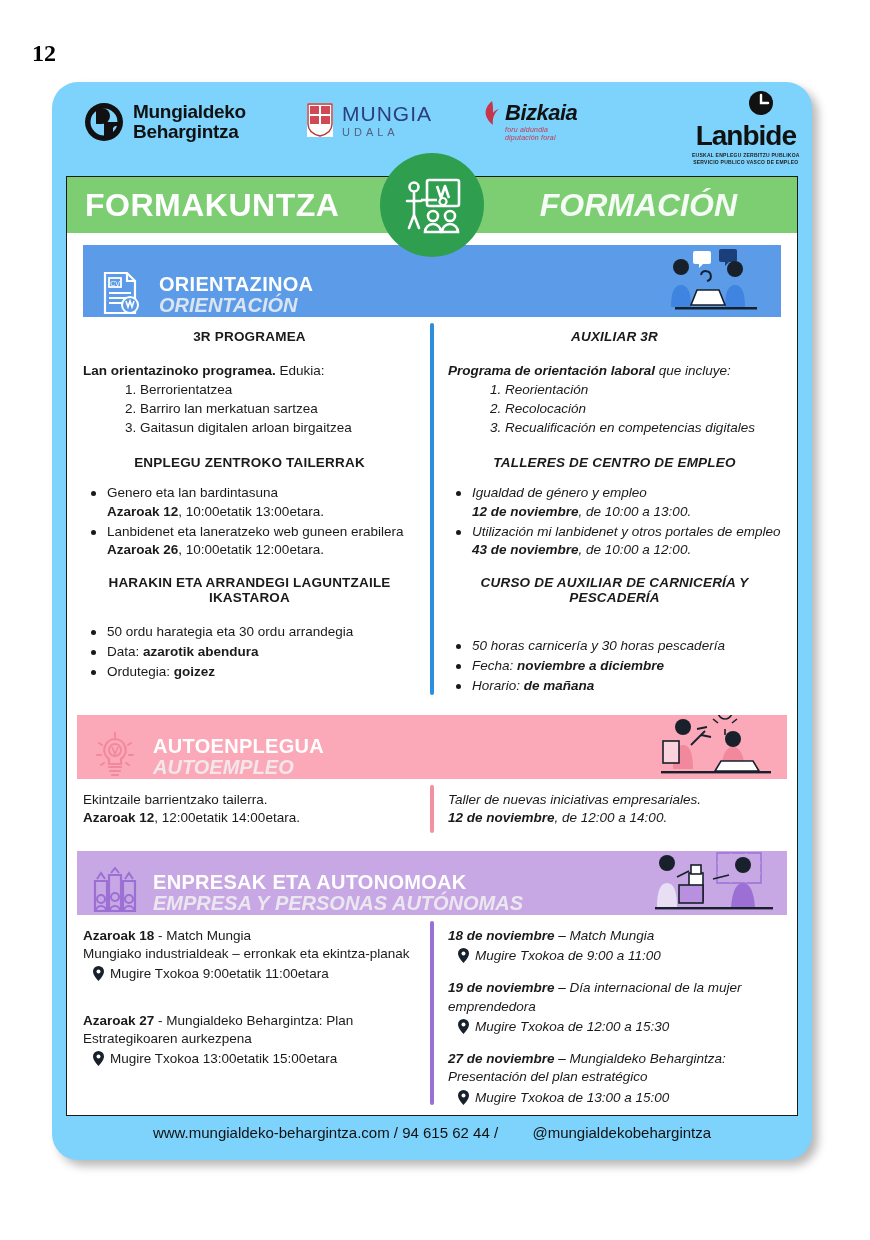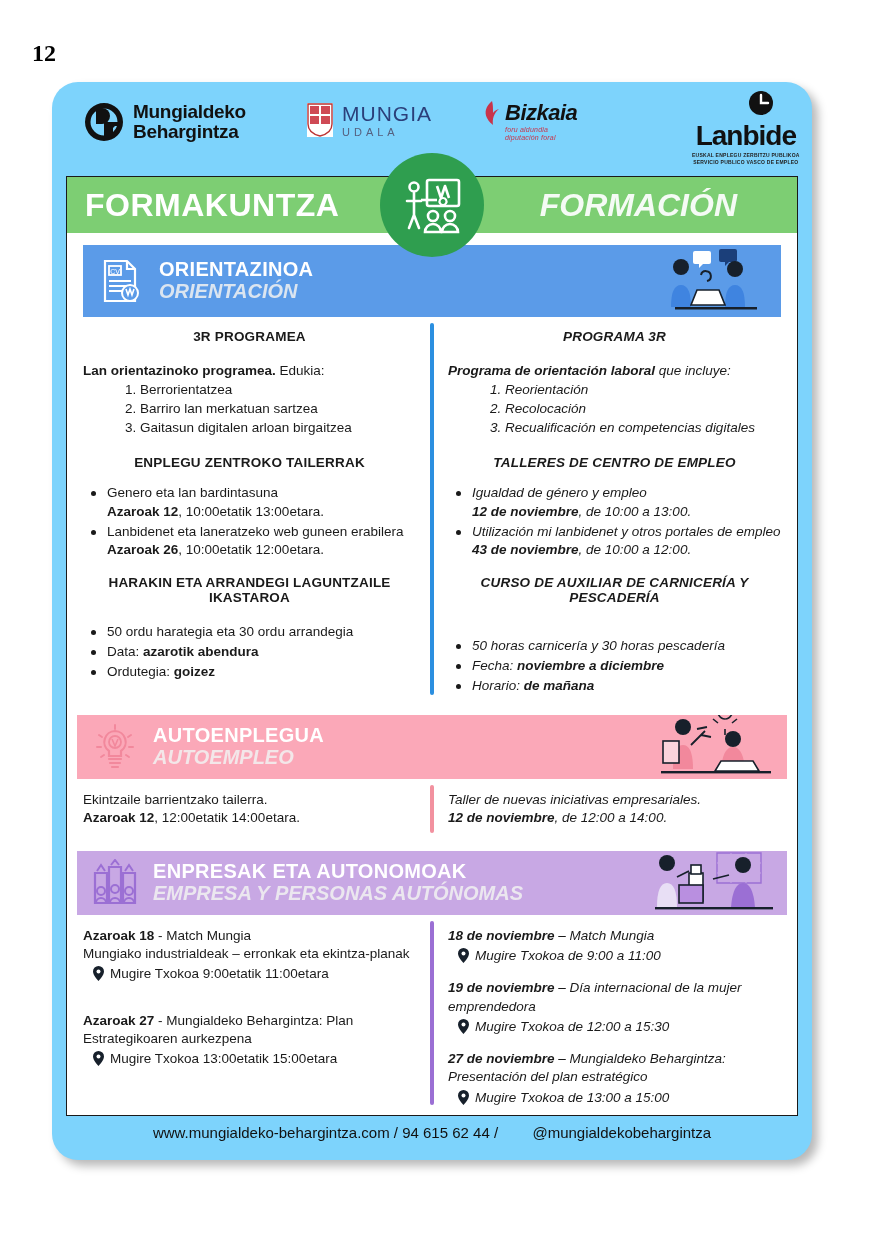--- a/index.html
+++ b/index.html
@@ -76,21 +76,21 @@
   }
   .circle-badge {
     position:absolute; left:50%; top:-24px; transform:translateX(-50%);
     width:104px; height:104px; border-radius:50%;
     background:#2f9e4f; z-index:5;
     display:flex; align-items:center; justify-content:center;
   }
 
   
   .sec-band {
-    display:flex; align-items:center; gap:14px;
+    display:flex; align-items:flex-end; gap:14px;
     height:72px; padding-left:14px; position:relative; overflow:hidden;
   }
   .sec-band .ic { width:48px; height:48px; flex:0 0 48px; }
   .sec-band .titles { line-height:1.08; }
   .sec-band .t-eu { color:#fff; font-weight:bold; font-size:20px; letter-spacing:.3px;}
   .sec-band .t-es { color:#f2f2f2; font-weight:bold; font-style:italic; font-size:20px; opacity:.85;}
   .sec-band .art { position:absolute; right:6px; top:0; height:72px; width:160px; }
 
   .band-blue   { background:#5b9be8; margin:12px 16px 0 16px; }
   .band-pink   { background:#fba8b8; margin:0 10px 0 10px; height:64px;}
@@ -288,21 +288,21 @@
           <div class="ctr">IKASTAROA</div>
           <div class="sp18"></div>
           <ul class="bl">
             <li><span></span><span>50 ordu harategia eta 30 ordu arrandegia</span></li>
             <li><span>Data: </span><span class="b">azarotik abendura</span></li>
             <li><span>Ordutegia: </span><span class="b">goizez</span></li>
           </ul>
         </div>
 
         <div class="col es">
-          <div class="ctr">PROGRAMA 3R</div>
+          <div class="ctr">AUXILIAR 3R</div>
           <div class="sp18"></div>
           <div class="p">
             <span class="b">Programa de orientación laboral</span><span> que incluye:</span>
           </div>
           <ol class="numlist">
             <li>1. Reorientación</li>
             <li>2. Recolocación</li>
             <li>3. Recualificación en competencias digitales</li>
           </ol>
           <div class="sp18"></div>

